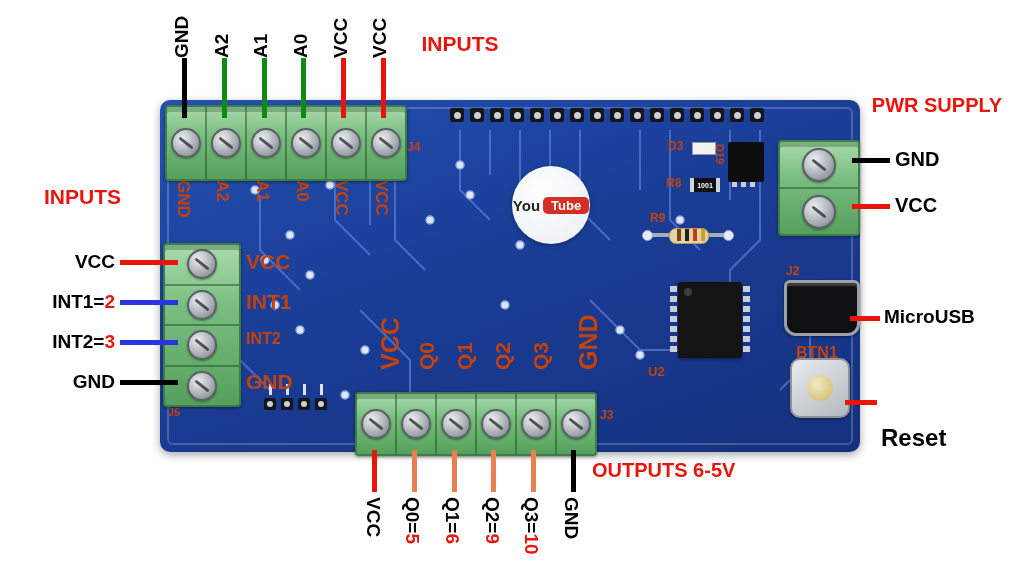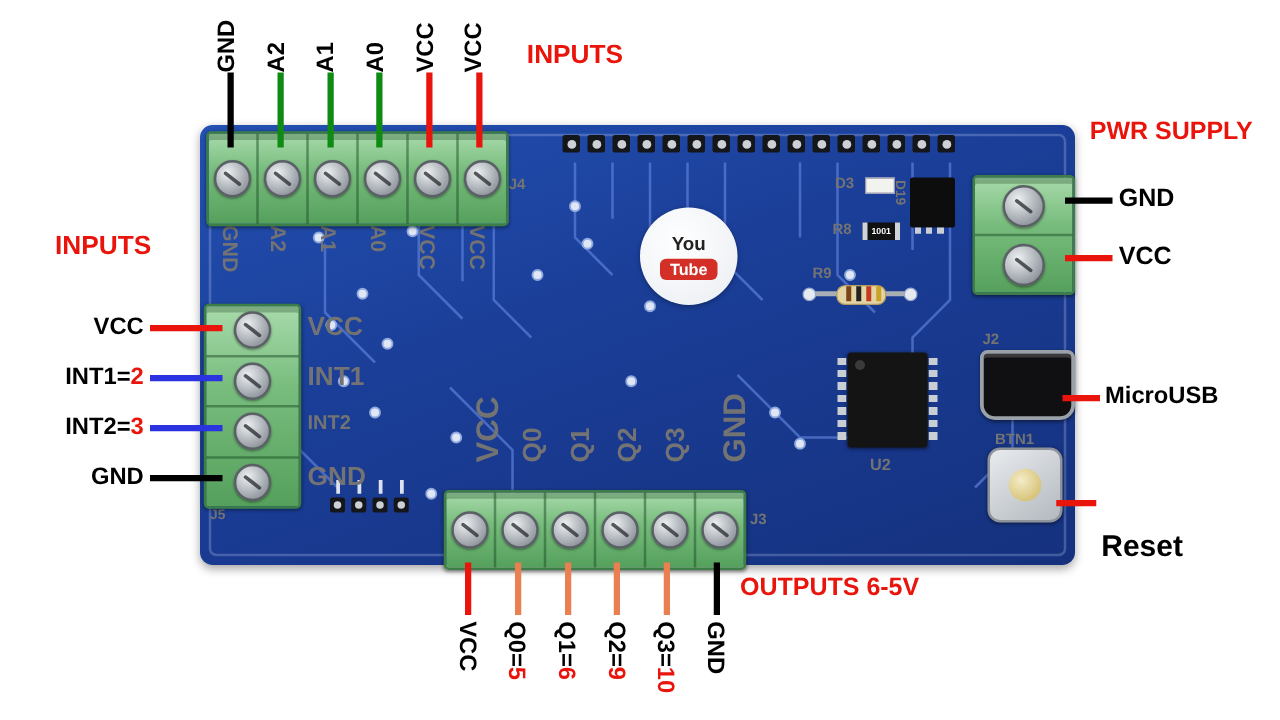--- a/index.html
+++ b/index.html
@@ -38,21 +38,21 @@
   .spin-row{position:absolute;left:264px;top:398px;display:flex;gap:5px;z-index:3}
   .spin{width:12px;height:12px;background:#14161a;border-radius:2px;
         display:flex;align-items:center;justify-content:center}
   .spin::after{content:"";width:6px;height:6px;border-radius:50%;background:#ccd1d7}
   .smark-row{position:absolute;left:264px;top:384px;display:flex;gap:5px;z-index:3}
   .smark{width:12px;height:11px;display:flex;justify-content:center}
   .smark::after{content:"";width:3px;height:11px;background:rgba(255,255,255,.85)}
   
   .logo{position:absolute;left:512px;top:166px;width:78px;height:78px;border-radius:50%;
         background:radial-gradient(circle at 40% 35%,#ffffff,#e9edf2);z-index:3;
-        display:flex;flex-direction:column;align-items:center;justify-content:center;gap:3px;
+        display:flex;align-items:center;justify-content:center;gap:3px;
         box-shadow:0 1px 4px rgba(0,0,0,.35)}
   .logo .you{font-weight:bold;font-size:15px;color:#222}
   .logo .tube{background:#d42f26;color:#fff;font-weight:bold;font-size:13px;
         padding:1px 8px;border-radius:5px}
   .chip{position:absolute;left:678px;top:282px;width:64px;height:76px;background:#141414;
         border-radius:3px;z-index:3;box-shadow:0 1px 3px rgba(0,0,0,.5)}
   .chip::before,.chip::after{content:"";position:absolute;top:4px;width:7px;height:68px;
         background:repeating-linear-gradient(180deg,#c9ced4 0 6px,transparent 6px 10px)}
   .chip::before{left:-8px}
   .chip::after{right:-8px}
@@ -86,21 +86,21 @@
   
   .vline{position:absolute;width:5px;z-index:6}
   .hline{position:absolute;height:5px;z-index:6}
   .alabel{position:absolute;font-weight:bold;font-size:19px;color:#000;z-index:7;white-space:nowrap}
   .alabel.r{text-align:right}
   .title{position:absolute;color:#e9150d;font-weight:bold;font-size:21px;text-align:center;
          line-height:1.3;z-index:7;white-space:nowrap}
   .vtext-up{writing-mode:vertical-rl;transform:rotate(180deg)}
   .vtext-down{writing-mode:vertical-rl}
   .num{color:#e9150d}
-  .silk{position:absolute;color:#737373;font-weight:bold;z-index:3;white-space:nowrap}
+  .silk{position:absolute;color:#c2410c;font-weight:bold;z-index:3;white-space:nowrap}
 </style>
 </head>
 <body>
 
 <div class="stage">
 
   <div class="board">
     <svg class="traces" width="700" height="352" viewBox="0 0 700 352">
       <g fill="none" stroke="#5b7fd9" stroke-width="2" opacity="0.7">
         <path d="M100,95 L100,150 L140,190"></path>
@@ -272,22 +272,22 @@
     <div class="spin"></div>
       <div class="spin"></div>
     <div class="spin"></div>
       <div class="spin"></div>
   </div>
 
   <div class="silk" style="left:407px;top:140px;font-size:12px">J4</div>
   <div class="silk" style="left:600px;top:408px;font-size:12px">J3</div>
   <div class="silk" style="left:168px;top:406px;font-size:11px">J5</div>
   <div class="silk" style="left:786px;top:264px;font-size:12px">J2</div>
-  <div class="silk" style="left:696px;top:364px;font-size:13px">U2</div>
-  <div class="silk" style="left:796px;top:344px;font-size:12px">BTN1</div>
+  <div class="silk" style="left:648px;top:364px;font-size:13px">U2</div>
+  <div class="silk" style="left:796px;top:344px;font-size:16px">BTN1</div>
   <div class="silk" style="left:668px;top:139px;font-size:12px">D3</div>
   <div class="silk" style="left:666px;top:176px;font-size:12px">R8</div>
   <div class="silk vtext-down" style="left:714px;top:144px;height:40px;font-size:11px">D19</div>
   <div class="silk" style="left:650px;top:211px;font-size:12px">R9</div>
 
   <div class="silk vtext-down" style="left:173px;top:180px;height:58px;font-size:17px">GND</div>
   <div class="silk vtext-down" style="left:212px;top:180px;height:58px;font-size:17px">A2</div>
   <div class="silk vtext-down" style="left:252px;top:180px;height:58px;font-size:17px">A1</div>
   <div class="silk vtext-down" style="left:292px;top:180px;height:58px;font-size:17px">A0</div>
   <div class="silk vtext-down" style="left:331px;top:180px;height:58px;font-size:17px">VCC</div>

